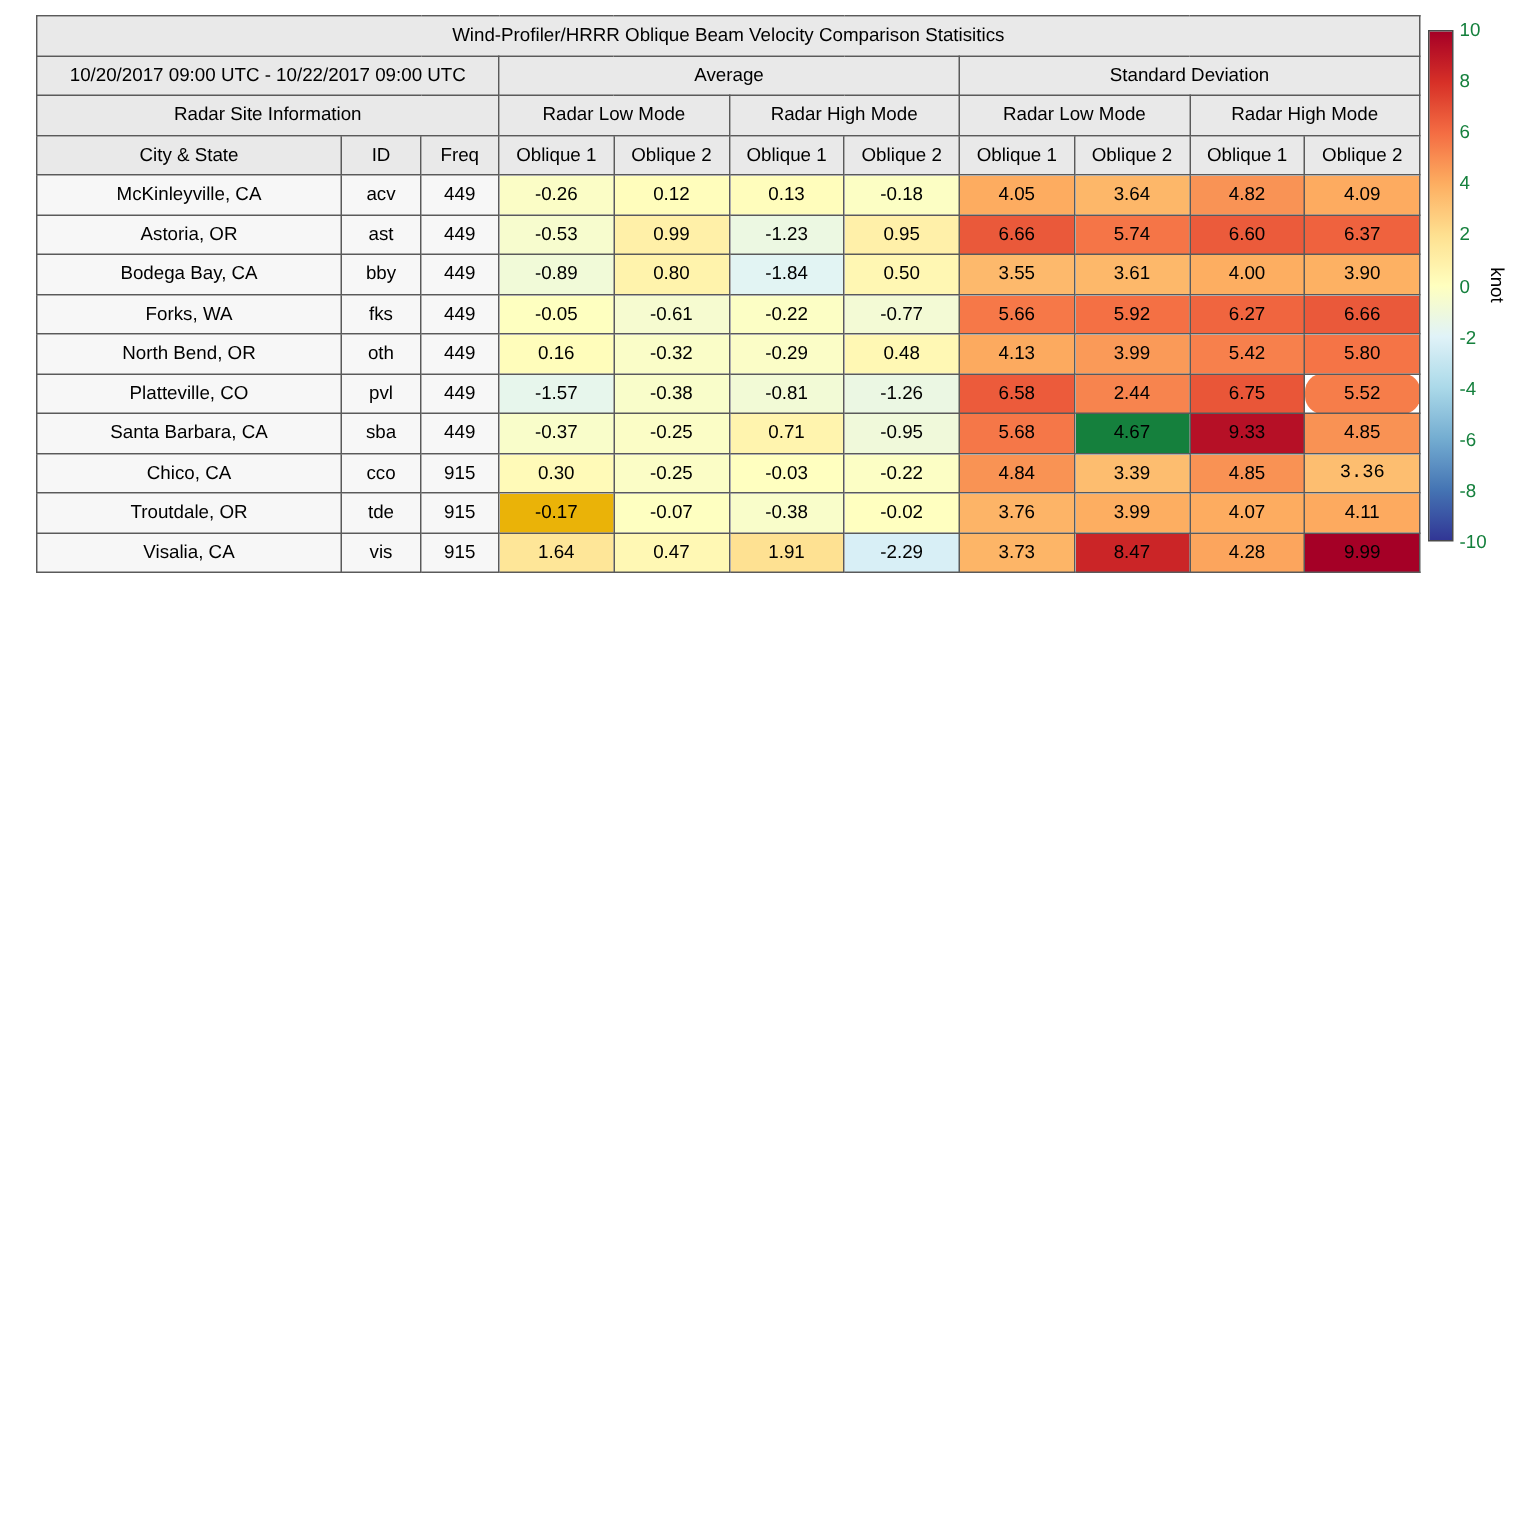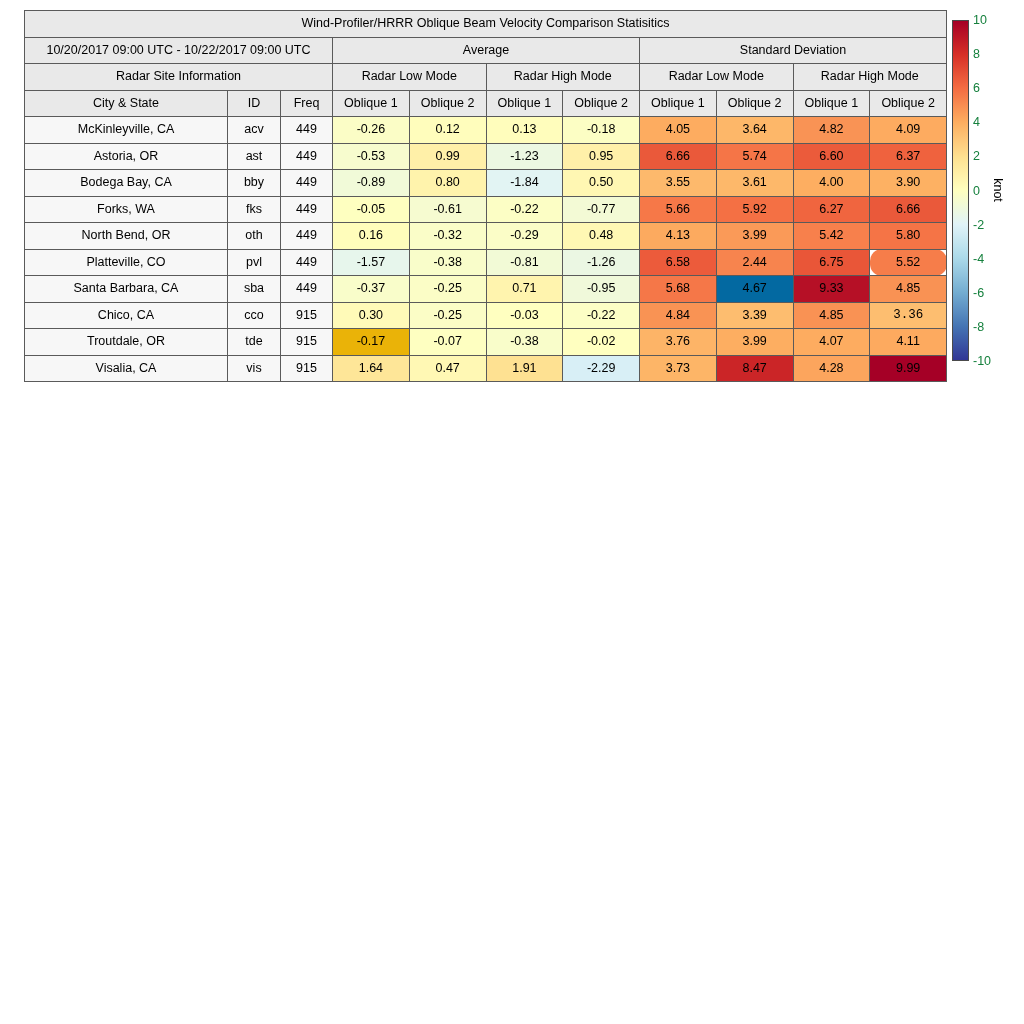--- a/index.html
+++ b/index.html
@@ -232,21 +232,21 @@
           </tr>
           <tr>
             <td class="rowlabel">Santa Barbara, CA</td>
             <td class="rowlabel">sba</td>
             <td class="rowlabel">449</td>
             <td class="datacell" style="background-color: rgb(249, 253, 202);">-0.37</td>
             <td class="datacell" style="background-color: rgb(251, 253, 198);">-0.25</td>
             <td class="datacell" style="background-color: rgb(255, 244, 174);">0.71</td>
             <td class="datacell" style="background-color: rgb(240, 249, 218);">-0.95</td>
             <td class="datacell" style="background-color: rgb(245, 119, 72);">5.68</td>
-            <td class="datacell" style="background-color: #0369a1;">4.67</td>
+            <td class="datacell" style="background-color: #15803d;">4.67</td>
             <td class="datacell" style="background-color: rgb(182, 16, 38);">9.33</td>
             <td class="datacell" style="background-color: rgb(249, 146, 84);">4.85</td>
           </tr>
           <tr>
             <td class="rowlabel">Chico, CA</td>
             <td class="rowlabel">cco</td>
             <td class="rowlabel">915</td>
             <td class="datacell" style="background-color: rgb(255, 250, 184);">0.30</td>
             <td class="datacell" style="background-color: rgb(251, 253, 198);">-0.25</td>
             <td class="datacell" style="background-color: rgb(255, 255, 192);">-0.03</td>

